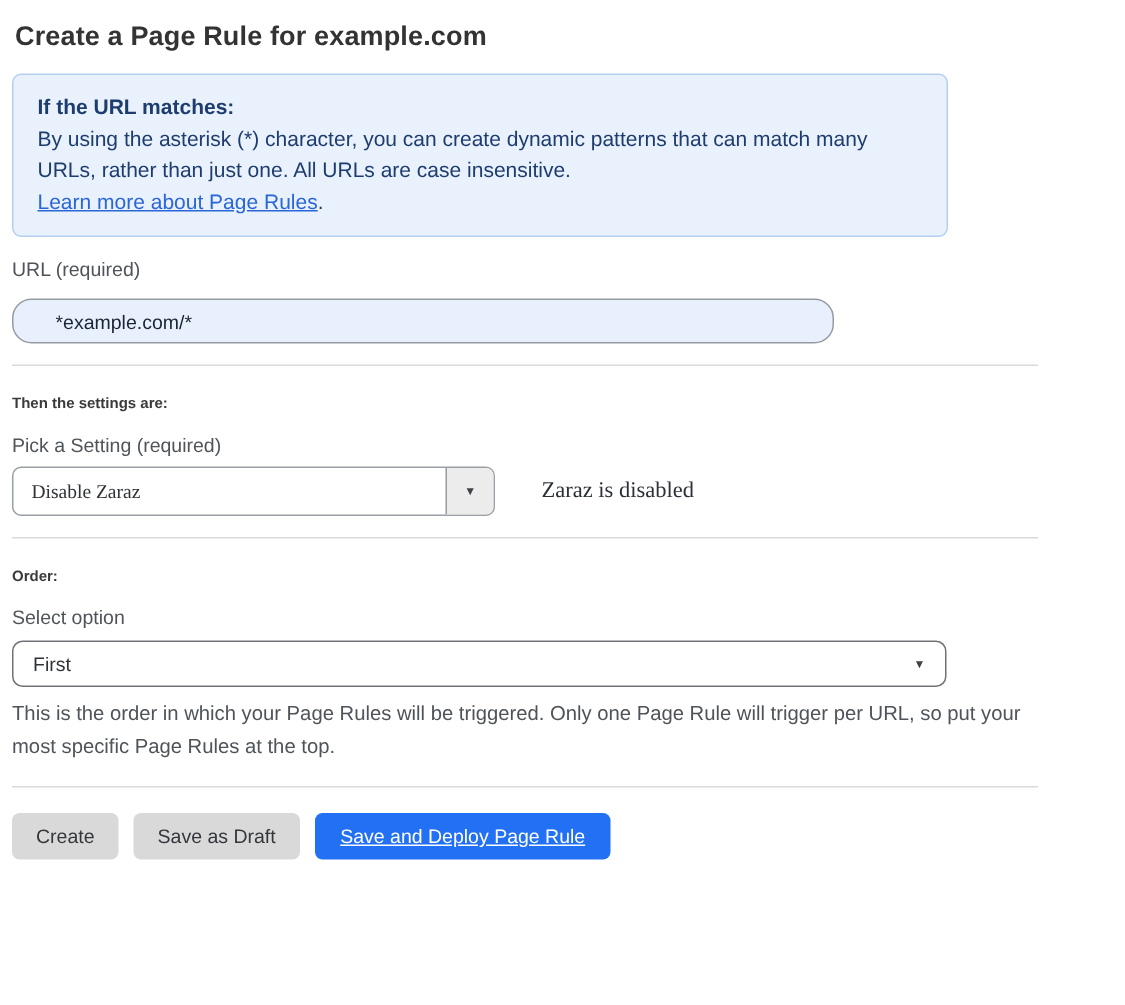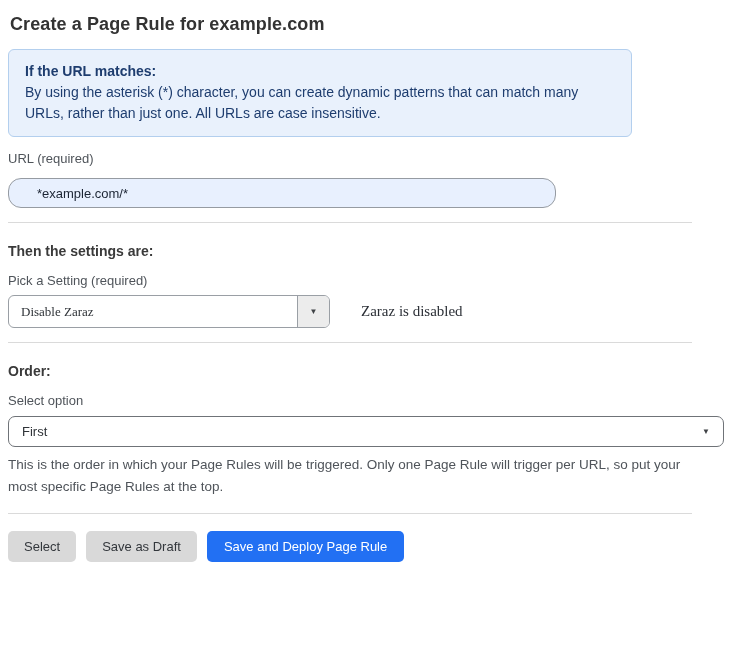--- a/index.html
+++ b/index.html
@@ -43,21 +43,21 @@
     background:var(--input-bg);
     border:1px solid #969ba2;border-radius:13px;
     font-family:"Liberation Sans","DejaVu Sans",sans-serif;
     font-size:13px;color:#1b2433;outline:none;
   }
   .example-text{font-size:13px;color:#4f545a;margin-top:7px;}
   .divider{border:none;border-top:1px solid #dadada;width:684px;margin:0;}
   .divider.d1{margin-top:14px;}
   .divider.d2{margin-top:14px;}
   .divider.d3{margin-top:15px;}
-  .section-heading{font-size:14px;font-weight:700;color:#3a3a3a;margin-top:20px;}
+  .section-heading{font-size:10px;font-weight:700;color:#3a3a3a;margin-top:20px;}
   .picker-row{display:flex;align-items:center;margin-top:7px;font-family:Liberation Serif, serif;}
   .setting-picker{
     display:flex;align-items:stretch;width:322px;height:33px;
     border:1px solid #9a9fa5;border-radius:6px;background:#fff;
     overflow:hidden;cursor:pointer;
   }
   .picker-value{
     flex:1;display:flex;align-items:center;
     padding-left:12px;font-size:13px;color:#2f3338;
   }
@@ -68,48 +68,49 @@
   .caret{font-size:8px;color:#3f4246;line-height:1;}
   .status-text{font-size:15px;color:#2b2f36;margin-left:31px;}
   .add-setting-btn{
     display:inline-block;margin-top:32px;
     background:var(--button-gray);border:none;border-radius:5px;
     padding:8px 14px;font-size:13px;color:#33373c;cursor:pointer;
     font-family:"Liberation Sans","DejaVu Sans",sans-serif;
   }
   .order-select{
     display:flex;align-items:center;justify-content:space-between;
-    width:716px;height:31px;margin-top:8px;
+    width:623px;height:31px;margin-top:8px;
     border:1px solid #6f7378;border-radius:7px;background:#fff;
     padding:0 13px;cursor:pointer;
   }
   .order-value{font-size:13px;color:#2f3338;}
   .helper-text{
     font-size:13.5px;color:#4f545a;line-height:22px;
     margin-top:7px;width:684px;
   }
   .footer-row{display:flex;align-items:center;gap:10px;margin-top:17px;}
   .btn{
     border:none;border-radius:5px;padding:8px 16px;
     font-size:13px;cursor:pointer;
     font-family:"Liberation Sans","DejaVu Sans",sans-serif;
   }
   .btn-gray{background:var(--button-gray);color:#33373c;}
-  .btn-primary{background:var(--accent-blue);color:#ffffff;padding:8px 17px;}
+  .btn-primary{background:var(--accent-blue);color:#ffffff;padding:8px 17px;text-decoration:underline;}
 </style>
 </head>
 <body>
 
 <div class="container">
 
   <h1 class="page-title">Create a Page Rule for example.com</h1>
 
   <div class="info-box">
     <div class="info-heading">If the URL matches:</div>
     <div class="info-body">By using the asterisk (*) character, you can create dynamic patterns that can match many URLs, rather than just one. All URLs are case insensitive.</div>
+    <div><a>Learn more about Page Rules</a><span>.</span></div>
   </div>
 
   <div class="field-label">URL (required)</div>
   <input type="text" class="url-input" value="*example.com/*" style="">
 
   <hr class="divider d1">
 
   <div class="section-heading">Then the settings are:</div>
   <div class="field-label">Pick a Setting (required)</div>
 
@@ -132,18 +133,18 @@
   <div class="order-select">
     <span class="order-value">First</span>
     <span class="caret">▼</span>
   </div>
 
   <div class="helper-text">This is the order in which your Page Rules will be triggered. Only one Page Rule will trigger per URL, so put your most specific Page Rules at the top.</div>
 
   <hr class="divider d3">
 
   <div class="footer-row">
-    <button class="btn btn-gray">Select</button>
+    <button class="btn btn-gray">Create</button>
     <button class="btn btn-gray">Save as Draft</button>
     <button class="btn btn-primary">Save and Deploy Page Rule</button>
   </div>
 
 </div>
 
 </body></html>

